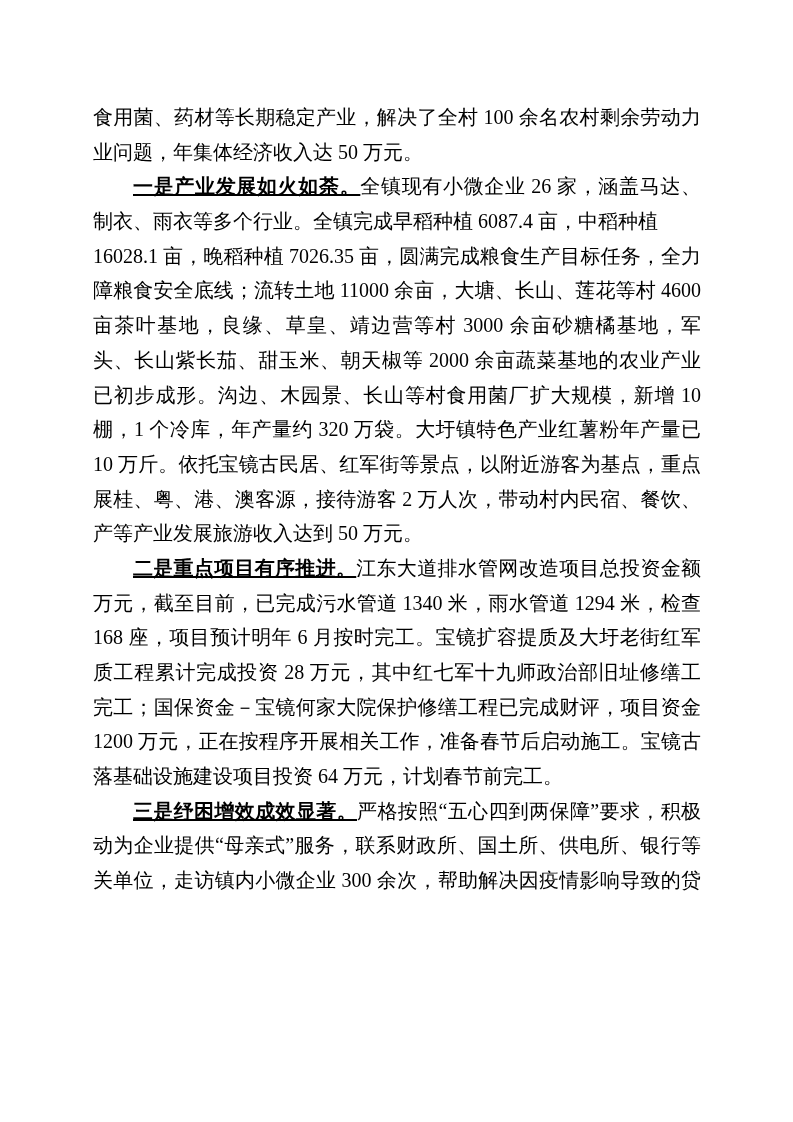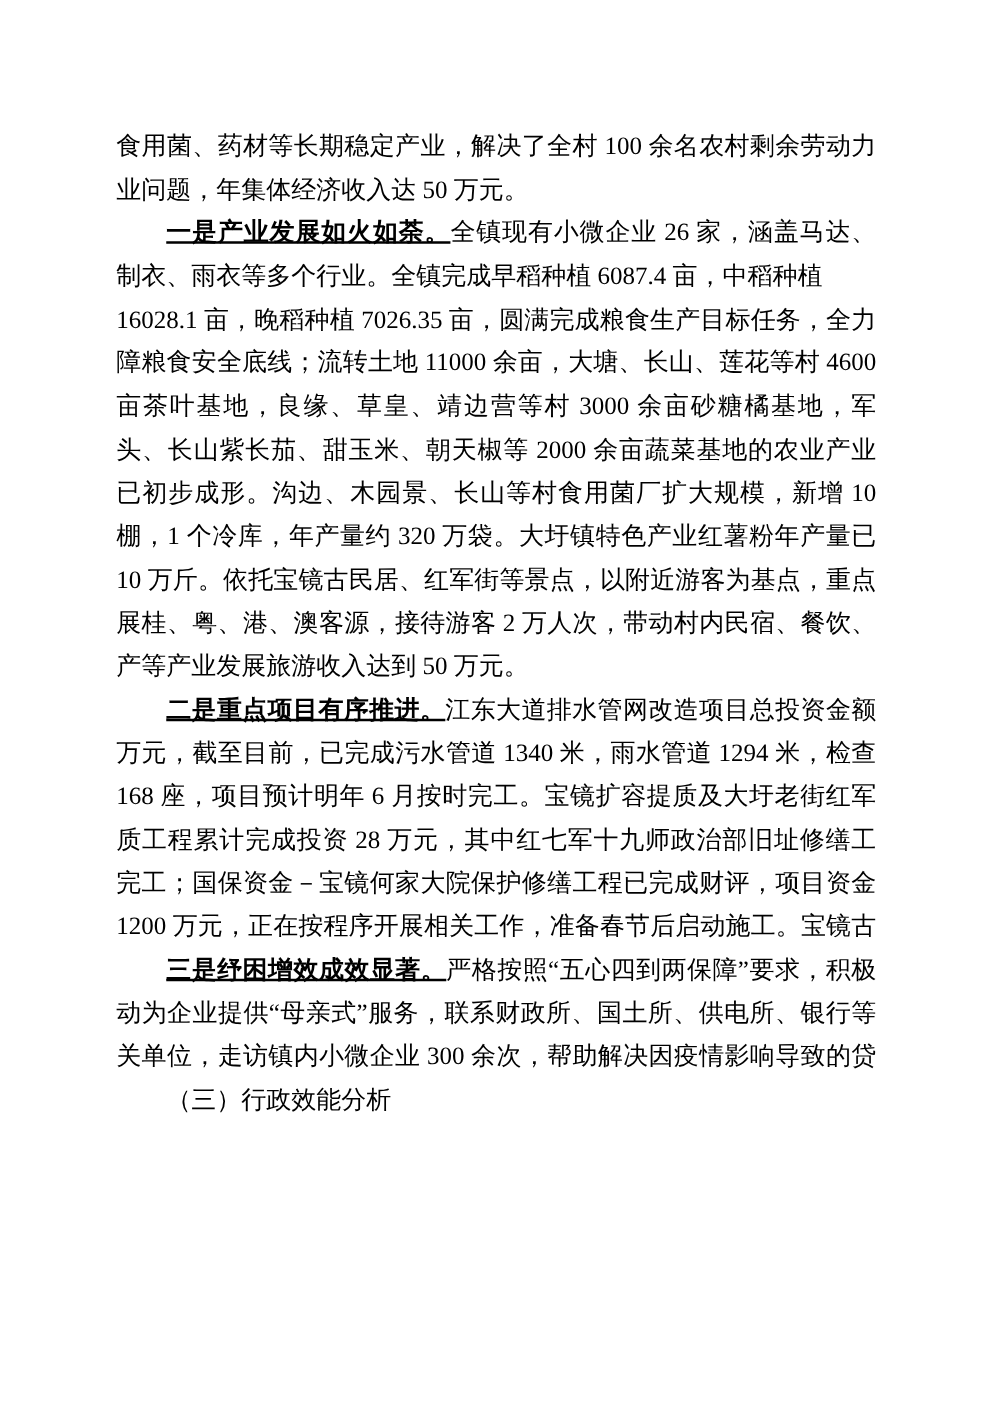--- a/index.html
+++ b/index.html
@@ -52,18 +52,18 @@
       <div class="line fill"><span class="run-normal">棚，1 个冷库，年产量约 320 万袋。大圩镇特色产业红薯粉年产量已超过</span></div>
       <div class="line fill"><span class="run-normal">10 万斤。依托宝镜古民居、红军街等景点，以附近游客为基点，重点发</span></div>
       <div class="line fill"><span class="run-normal">展桂、粤、港、澳客源，接待游客 2 万人次，带动村内民宿、餐饮、农特</span></div>
       <div class="line short"><span class="run-normal">产等产业发展旅游收入达到 50 万元。</span></div>
       <div class="line fill indent"><span class="run-bold">二是重点项目有序推进。</span><span class="run-normal">江东大道排水管网改造项目总投资金额 857</span></div>
       <div class="line fill"><span class="run-normal">万元，截至目前，已完成污水管道 1340 米，雨水管道 1294 米，检查井</span></div>
       <div class="line fill"><span class="run-normal">168 座，项目预计明年 6 月按时完工。宝镜扩容提质及大圩老街红军街提</span></div>
       <div class="line fill"><span class="run-normal">质工程累计完成投资 28 万元，其中红七军十九师政治部旧址修缮工程已</span></div>
       <div class="line fill"><span class="run-normal">完工；国保资金－宝镜何家大院保护修缮工程已完成财评，项目资金约</span></div>
       <div class="line fill"><span class="run-normal">1200 万元，正在按程序开展相关工作，准备春节后启动施工。宝镜古村</span></div>
+      <div class="line short"><span class="run-normal">落基础设施建设项目投资 64 万元，计划春节前完工。</span></div>
       <div class="line fill indent"><span class="run-bold">三是纾困增效成效显著。</span><span class="run-normal">严格按照“五心四到两保障”要求，积极主</span></div>
       <div class="line fill"><span class="run-normal">动为企业提供“母亲式”服务，联系财政所、国土所、供电所、银行等相</span></div>
       <div class="line fill"><span class="run-normal">关单位，走访镇内小微企业 300 余次，帮助解决因疫情影响导致的贷款难、</span></div>
-      <div class="line short indent"><span class="run-normal">（三）行政效能分析</span></div>
     </div>
 </div>
 
 </body></html>

